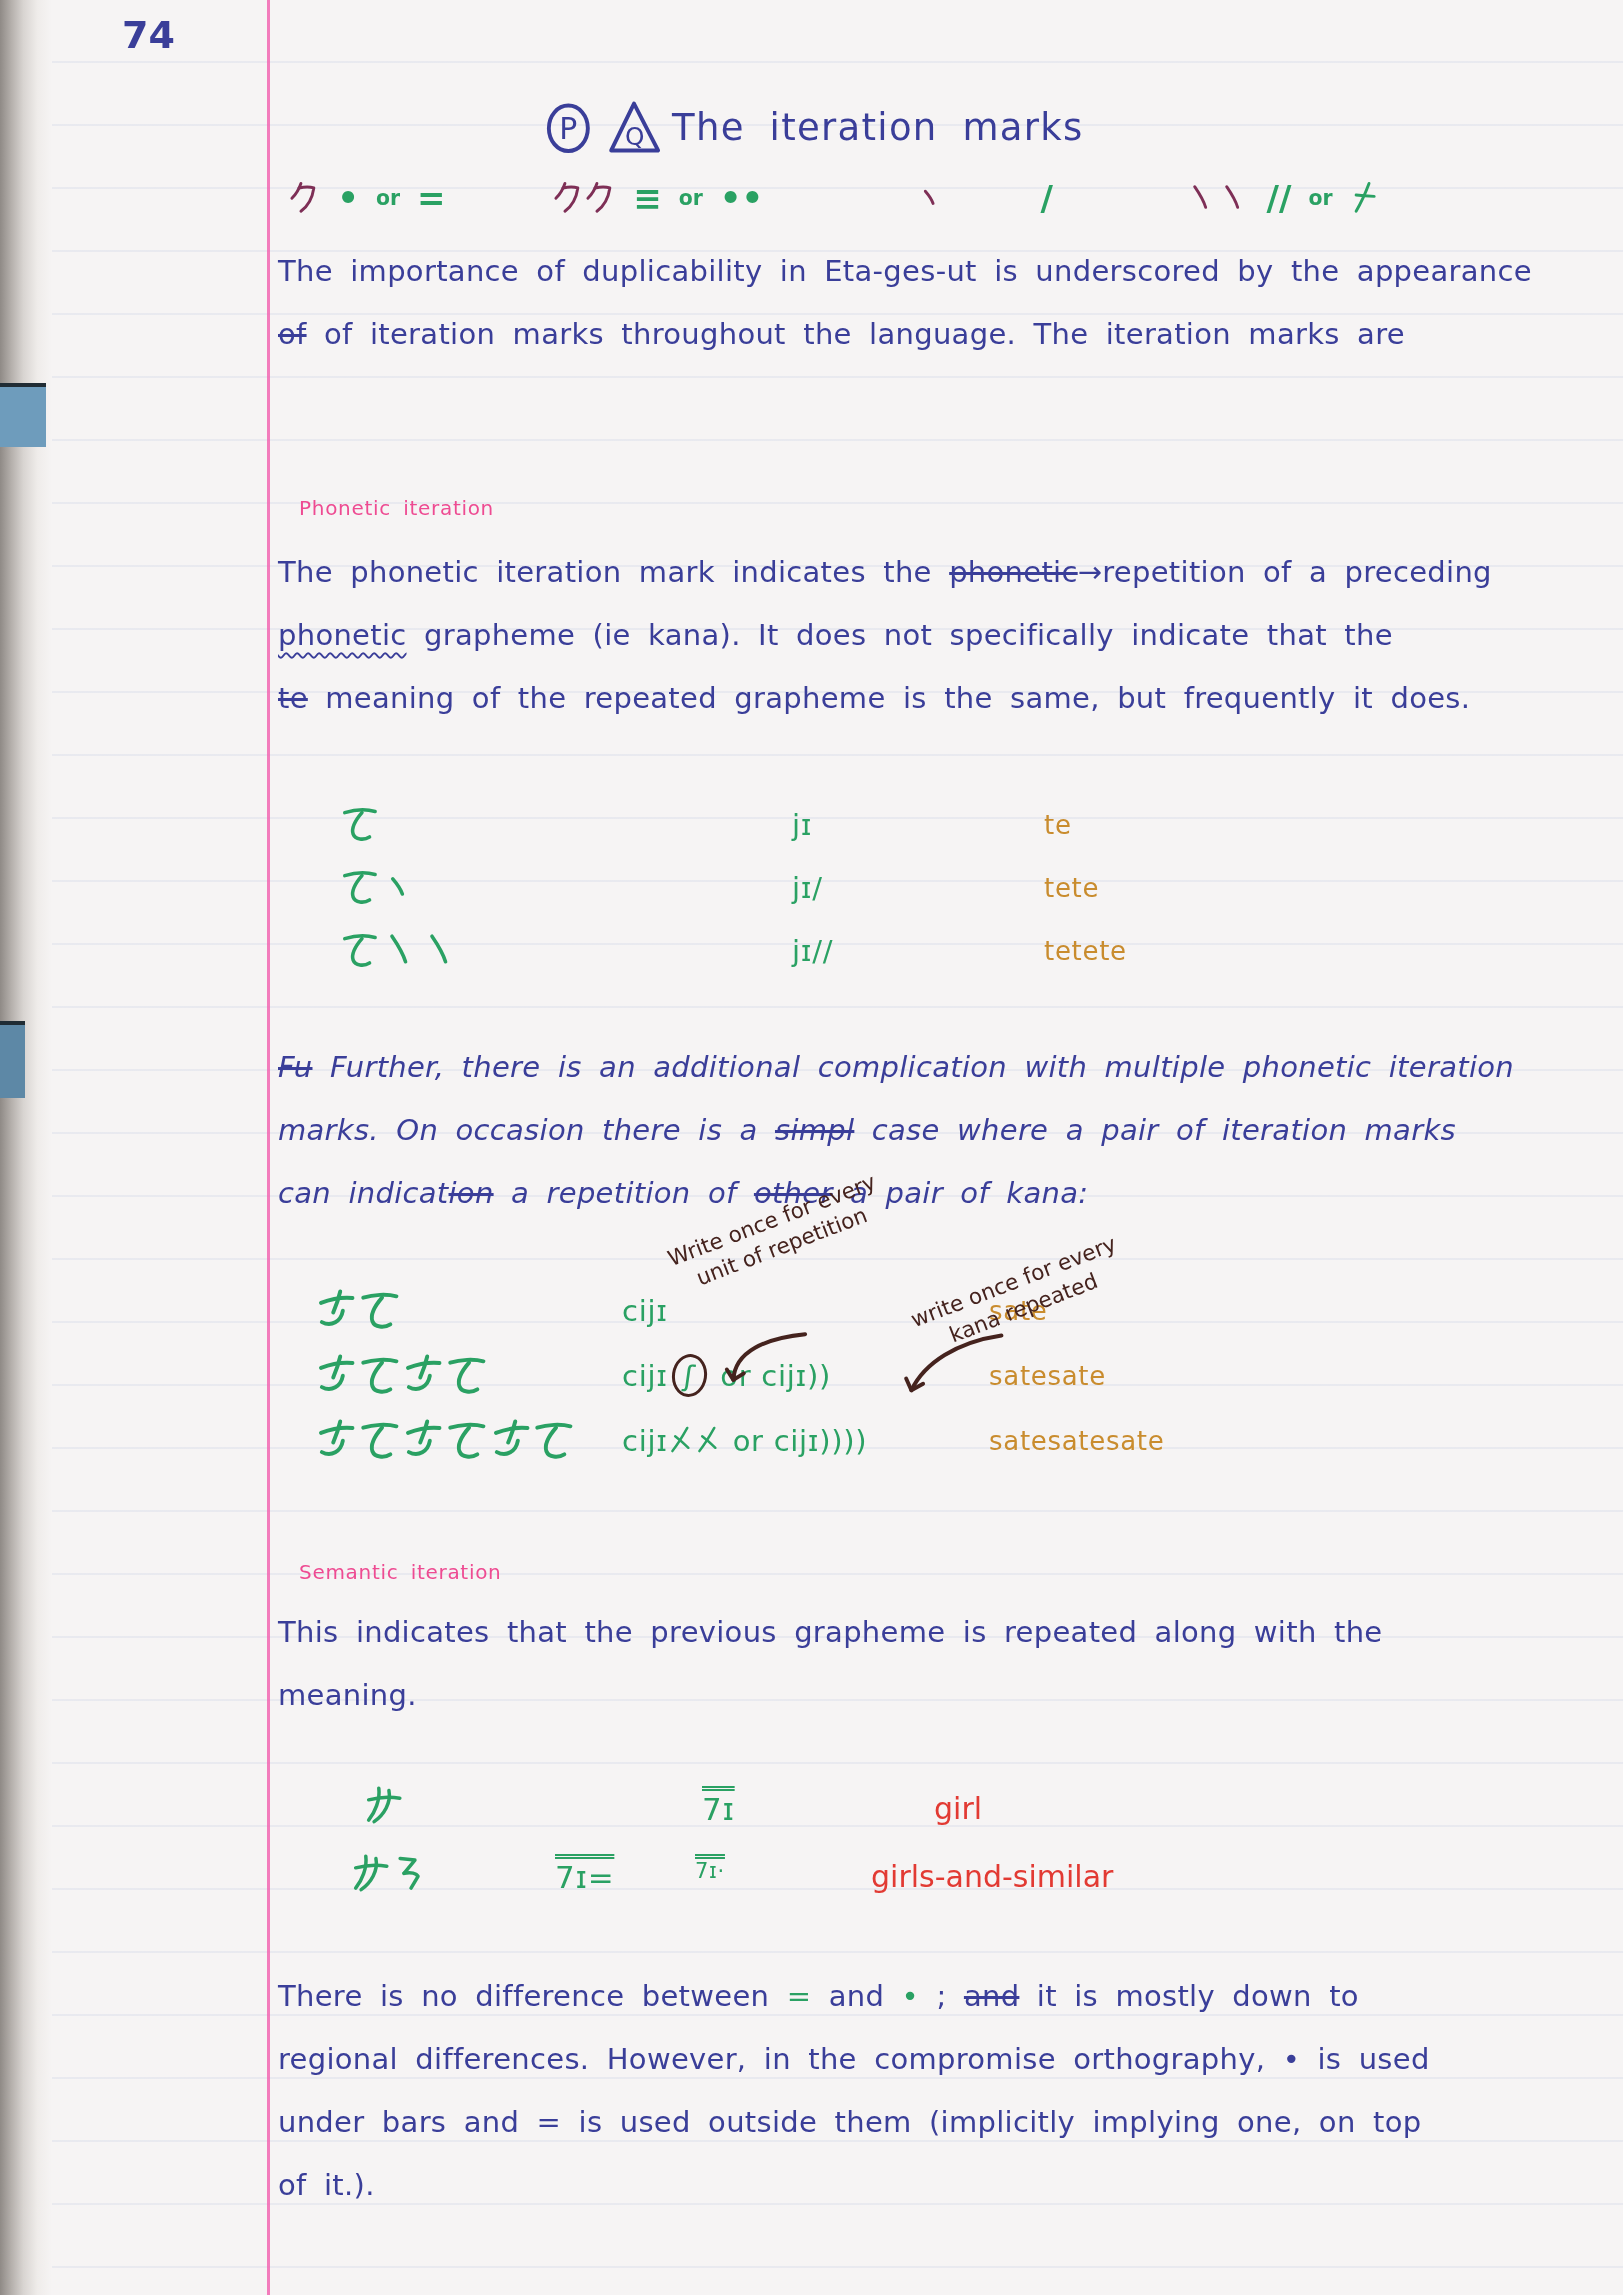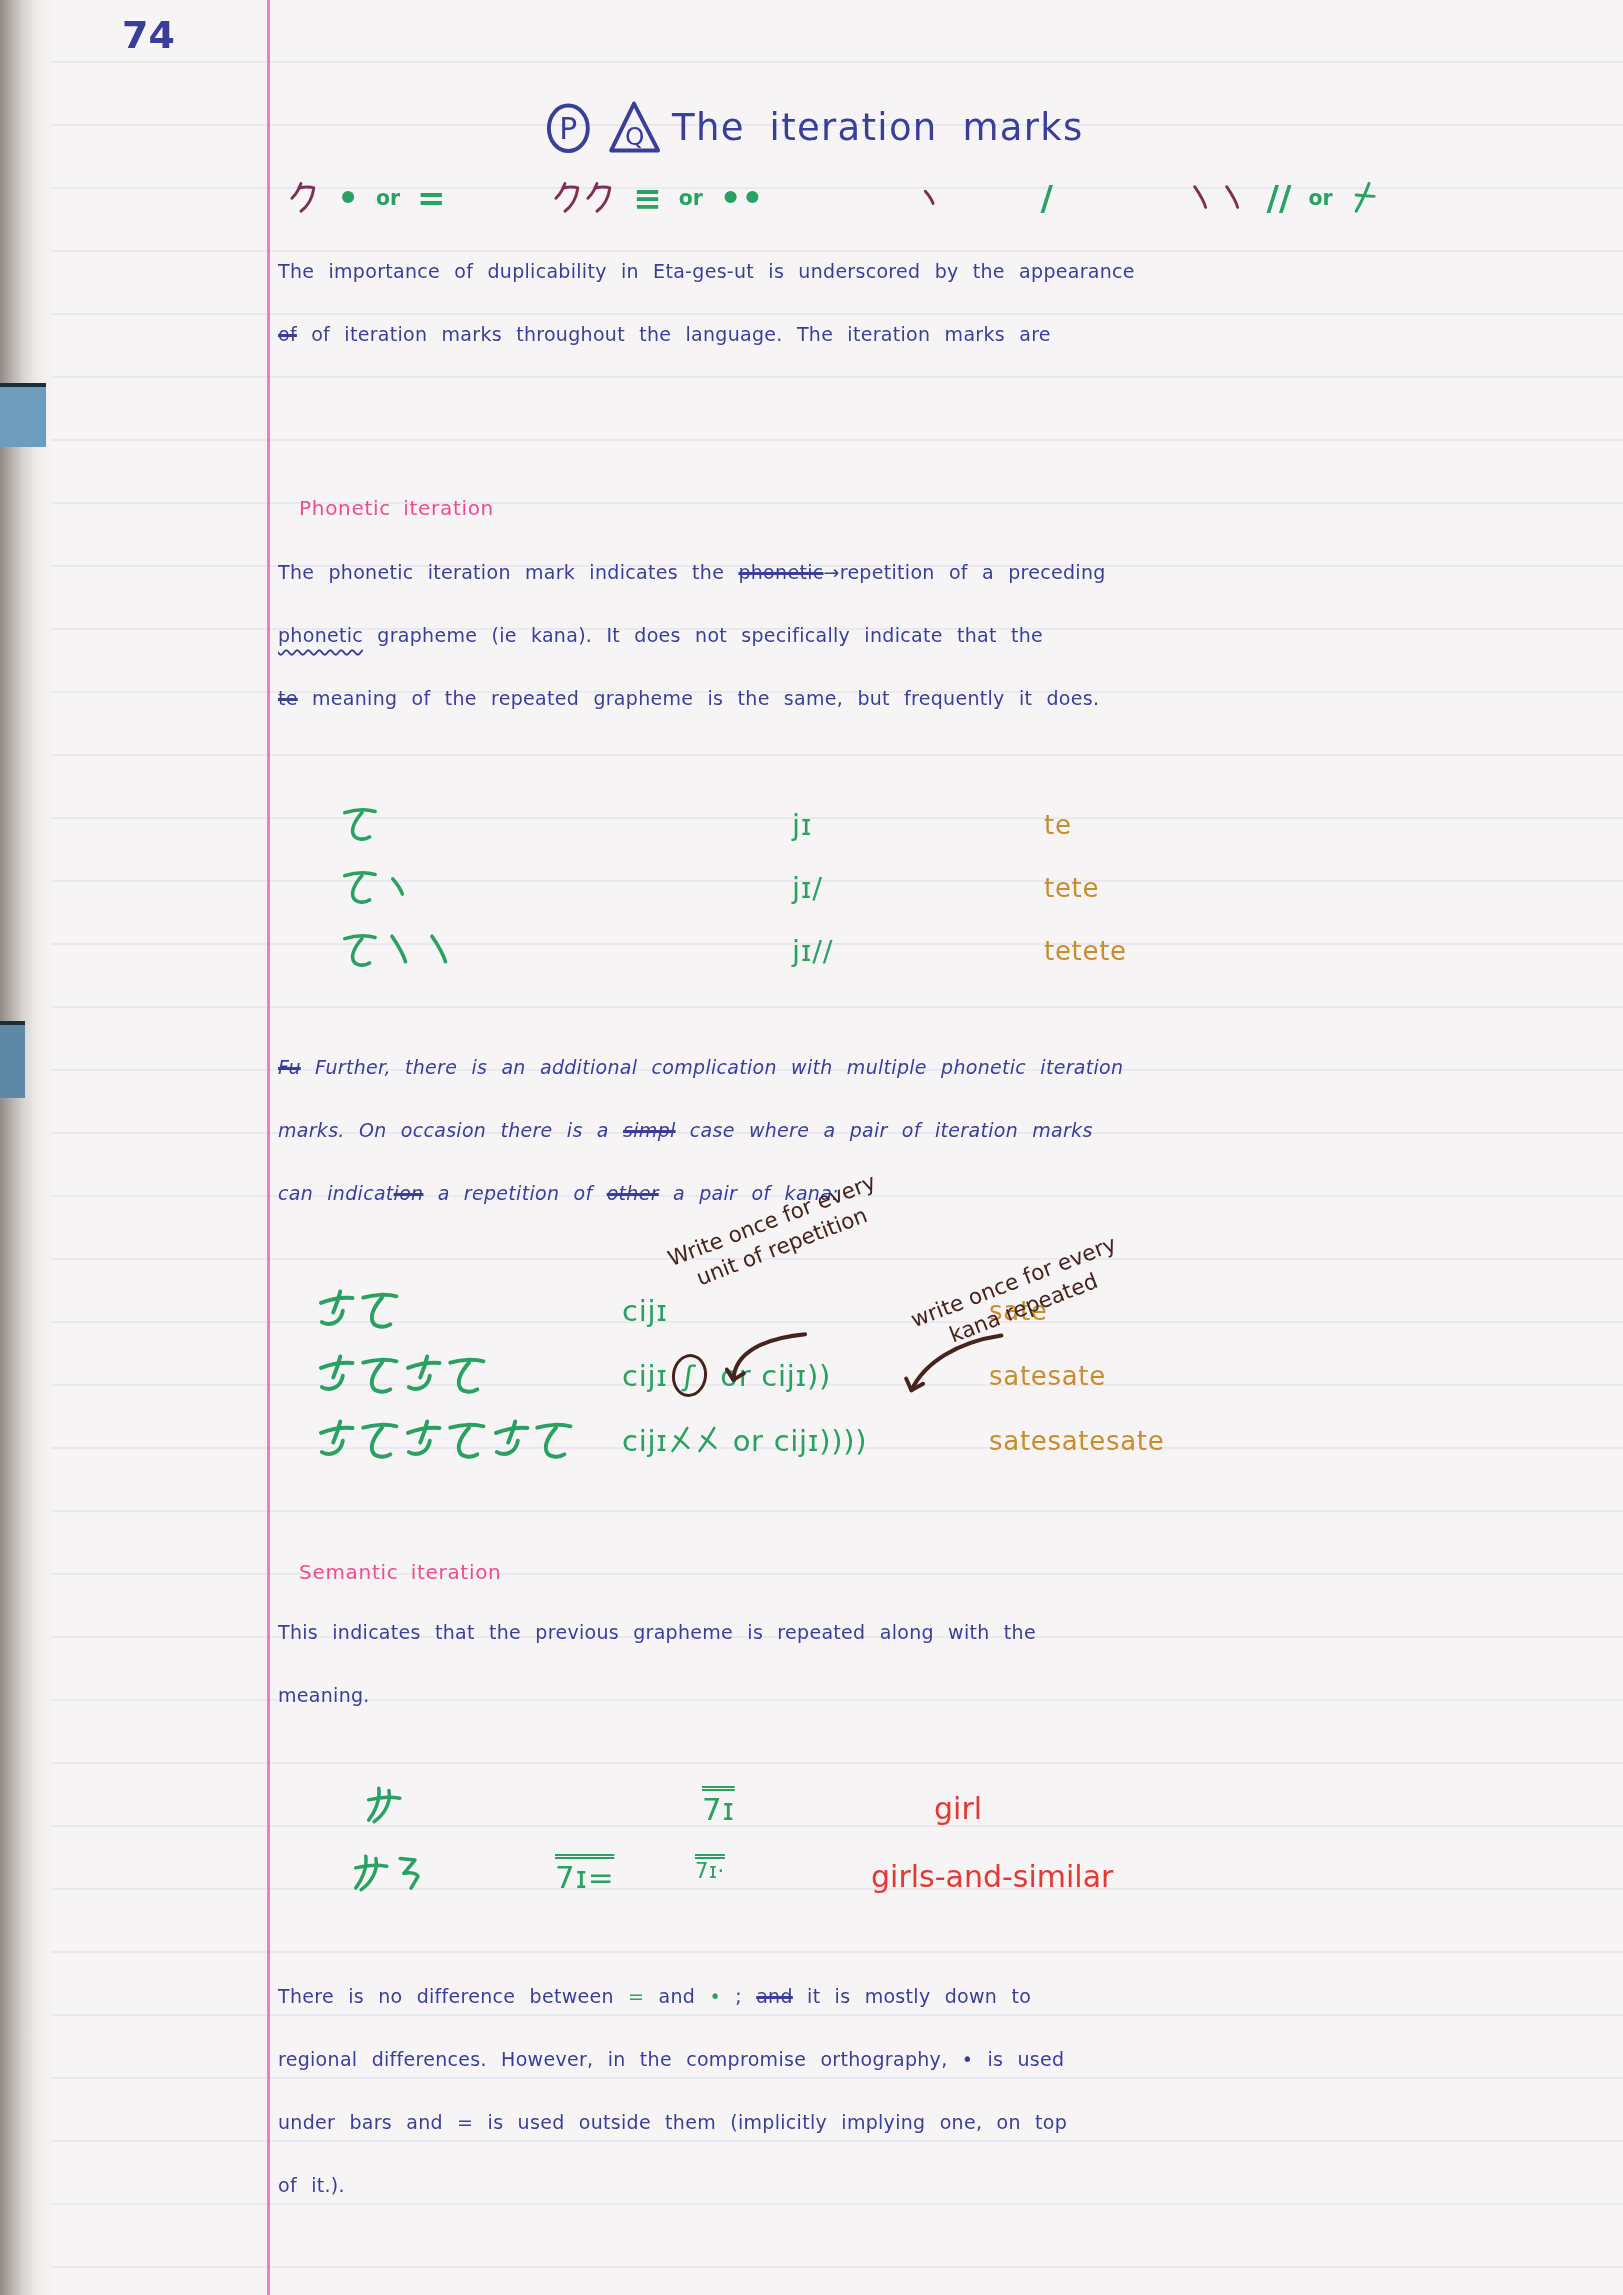--- a/index.html
+++ b/index.html
@@ -29,21 +29,21 @@
   .c-green{color:#2aa163;}
   .c-maroon{color:#7e2f56;}
   .c-orange{color:#c98c2e;}
   .c-red{color:#e23a33;}
   .c-brown{color:#45231e;}
   .c-pink{color:#ee4b92;}
 
   .abs{position:absolute;}
   .hand-line{white-space:pre-wrap;}
   .para .hand-line{height:63px;}
-  .para{font-size:19px;word-spacing:7.9px;letter-spacing:0.3px;line-height:42px;}
+  .para{font-size:29px;word-spacing:7.9px;letter-spacing:0.3px;line-height:42px;}
   .strike{text-decoration:line-through;text-decoration-thickness:2.6px;}
   .wavy{text-decoration:underline;text-decoration-style:wavy;text-decoration-thickness:2px;text-underline-offset:6.5px;}
   .small{font-size:.6em;}
   .spacer{display:inline-block;}
 
   .page-number{font-size:38px;font-weight:bold;}
   .title-row{display:flex;align-items:center;gap:10.5px;font-size:37px;}
   .title-row .badge{flex:0 0 auto;}
   .title-text{letter-spacing:1.3px;word-spacing:11.8px;}
 

